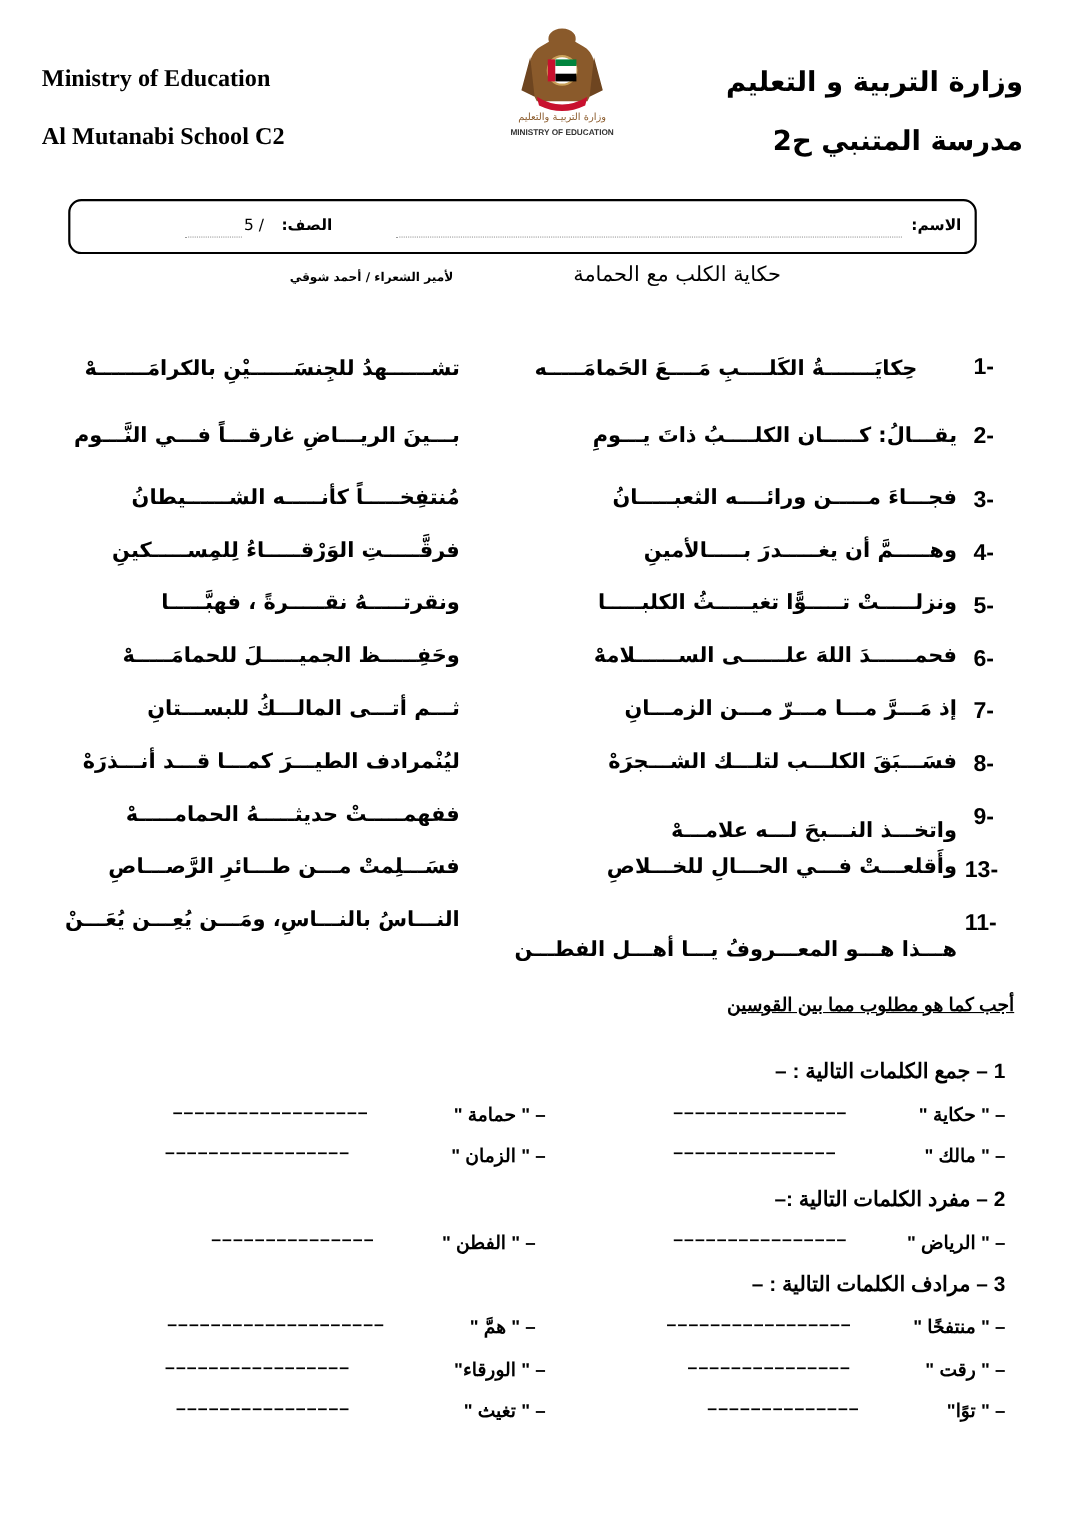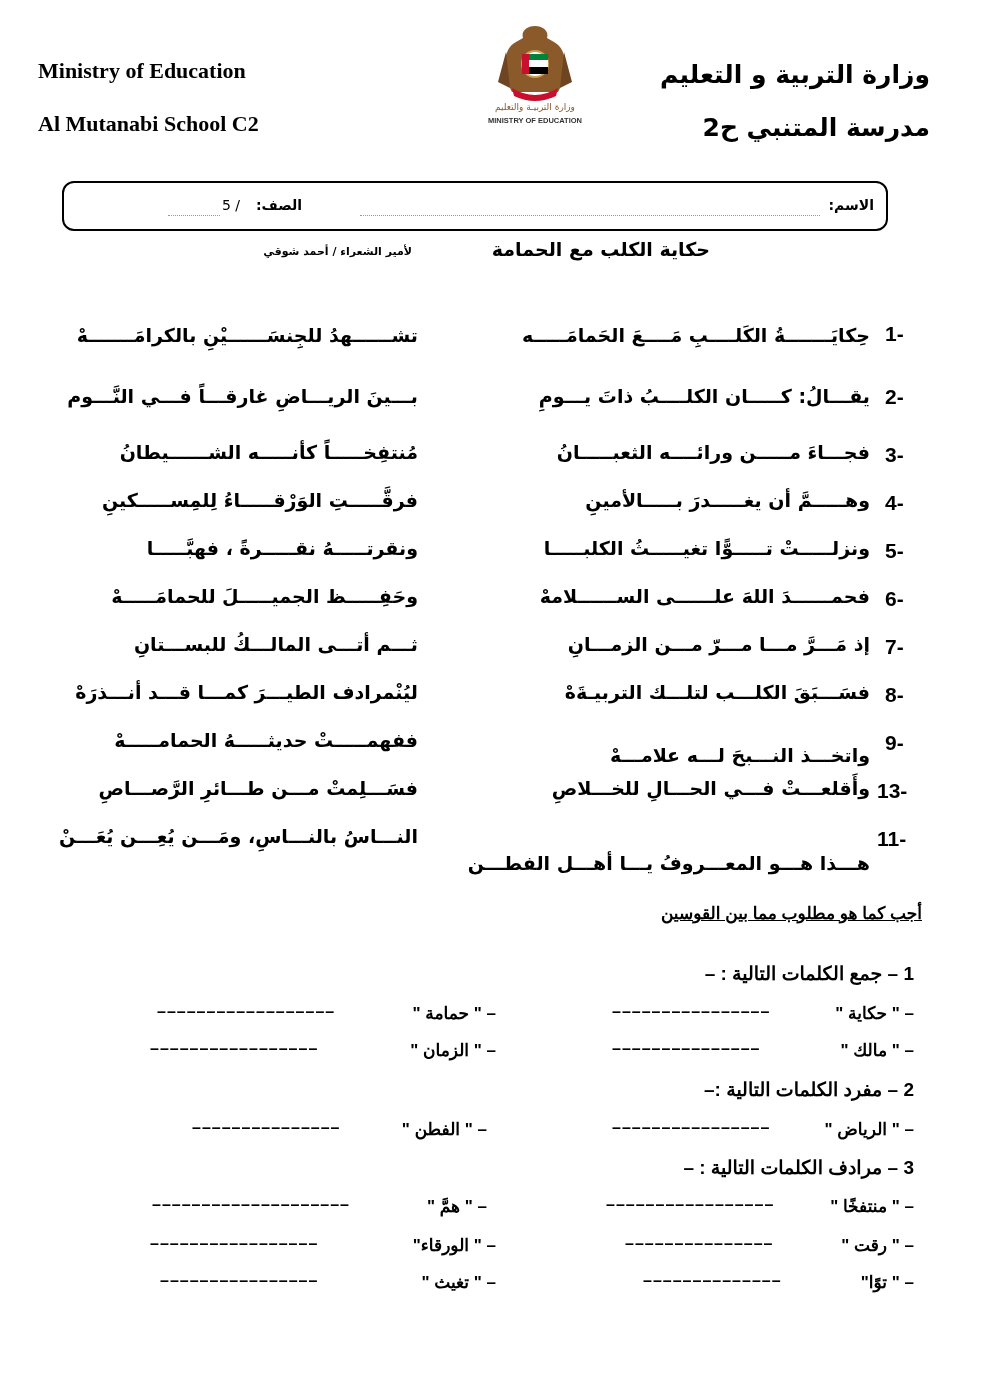--- a/index.html
+++ b/index.html
@@ -1,24 +1,24 @@
 <!DOCTYPE html>
 <html><head>
 <meta charset="utf-8">
 <style>
   html, body { margin: 0; padding: 0; background: #ffffff; }
   body { width: 992px; height: 1375px; position: relative; overflow: hidden; color: #000; font-family: "Liberation Sans", sans-serif; }
   .abs { position: absolute; }
   .en-head { font-family: "Liberation Serif", serif; font-weight: bold; font-size: 22px; left: 38px; }
   .ar-head { font-family: "DejaVu Sans", sans-serif; font-weight: bold; font-size: 25px; right: 62px; direction: rtl; text-align: right; }
-  .logo { left: 476px; top: 22px; width: 118px; height: 108px; }
+  .logo { left: 452px; top: 22px; width: 118px; height: 108px; }
   .info-box { left: 62px; top: 181px; width: 826px; height: 50px; border: 2.5px solid #000; border-radius: 12px; box-sizing: border-box; }
   .info-text { font-family: "DejaVu Sans", sans-serif; font-size: 14px; font-weight: bold; direction: rtl; }
   .dots { border-bottom: 1.5px dotted #999; height: 0; }
-  .title { font-family: "DejaVu Sans", sans-serif; font-weight: bold; font-size: 19px; direction: rtl; }
+  .title { font-family: "DejaVu Sans", sans-serif; font-weight: normal; font-size: 19px; direction: rtl; }
   .author { font-family: "DejaVu Sans", sans-serif; font-weight: bold; font-size: 11px; direction: rtl; }
   .verse-num { font-family: "Liberation Sans", sans-serif; font-weight: bold; font-size: 21px; direction: ltr; width: 45px; text-align: left; }
   .verse-a { font-family: "DejaVu Sans", sans-serif; font-weight: bold; font-size: 19px; direction: rtl; text-align: right; right: 122px; width: 420px; white-space: nowrap; }
   .verse-b { font-family: "DejaVu Sans", sans-serif; font-weight: bold; font-size: 19px; direction: rtl; text-align: right; right: 574px; width: 390px; white-space: nowrap; }
   .instr { font-family: "Liberation Sans", sans-serif; font-weight: bold; font-size: 17px; direction: rtl; text-decoration: underline; right: 70px; }
   .q-head { font-family: "Liberation Sans", sans-serif; font-weight: bold; font-size: 19px; direction: rtl; right: 78px; white-space: nowrap; }
   .q-item { font-family: "Liberation Sans", sans-serif; font-weight: bold; font-size: 17px; direction: rtl; white-space: nowrap; }
   .blank { font-family: "Liberation Sans", sans-serif; font-weight: bold; letter-spacing: 1px; }
 </style>
 </head>
@@ -50,21 +50,21 @@
   <div class="abs info-text" style="right:584px; top:14px;">الصف:</div>
   <div class="abs" style="right:646px; top:14px; font-family:'DejaVu Sans',sans-serif; font-size:14px;">5 /</div>
   <div class="abs dots" style="left:104px; top:32px; width:52px;"></div>
 </div>
 
 <div class="abs title" style="right:282px; top:238px;">حكاية الكلب مع الحمامة</div>
 <div class="abs author" style="right:580px; top:245px;">لأمير الشعراء / أحمد شوقي</div>
 
 <div>
   <div class="abs verse-num" style="left:885px; top:322px;">1-</div>
-  <div class="abs verse-a" style="top:324px;">حِكايَـــــــةُ الكَلــــبِ مَــــعَ الحَمامَـــــه</div>
+  <div class="abs verse-a" style="top:324px;text-align:center;">حِكايَـــــــةُ الكَلــــبِ مَــــعَ الحَمامَـــــه</div>
   <div class="abs verse-b" style="top:324px;">تشــــــهدُ للجِنسَــــــيْنِ بالكرامَـــــــهْ</div>
 
   <div class="abs verse-num" style="left:885px; top:385px;">2-</div>
   <div class="abs verse-a" style="top:385px;">يقـــالُ: كـــــان الكلــــبُ ذاتَ يـــومِ</div>
   <div class="abs verse-b" style="top:385px;">بـــينَ الريـــاضِ غارقـــاً فـــي النَّـــوم</div>
 
   <div class="abs verse-num" style="left:885px; top:443px;">3-</div>
   <div class="abs verse-a" style="top:441px;">فجـــاءَ مـــــن ورائــــه الثعبـــــانُ</div>
   <div class="abs verse-b" style="top:441px;">مُنتفِخـــــاً كأنـــــه الشــــــيطانُ</div>
 
@@ -78,21 +78,21 @@
 
   <div class="abs verse-num" style="left:885px; top:587px;">6-</div>
   <div class="abs verse-a" style="top:585px;">فحمــــــدَ اللهَ علــــــى الســــــلامهْ</div>
   <div class="abs verse-b" style="top:585px;">وحَفِـــــظ الجميـــــلَ للحمامَـــــهْ</div>
 
   <div class="abs verse-num" style="left:885px; top:635px;">7-</div>
   <div class="abs verse-a" style="top:633px;">إذ مَـــرَّ مـــا مـــرّ مـــن الزمـــانِ</div>
   <div class="abs verse-b" style="top:633px;">ثـــم أتـــى المالـــكُ للبســـتانِ</div>
 
   <div class="abs verse-num" style="left:885px; top:683px;">8-</div>
-  <div class="abs verse-a" style="top:681px;">فسَـــبَقَ الكلـــب لتلـــك التربيـةَهْ</div>
+  <div class="abs verse-a" style="top:681px;">فسَـــبَقَ الكلـــب لتلـــك الشـــجرَهْ</div>
   <div class="abs verse-b" style="top:681px;">ليُنْمرادف الطيـــرَ كمـــا قـــد أنـــذرَهْ</div>
 
   <div class="abs verse-num" style="left:885px; top:731px;">9-</div>
   <div class="abs verse-a" style="top:729px;margin-top:15px;">واتخـــذ النـــبحَ لـــه علامـــهْ</div>
   <div class="abs verse-b" style="top:729px;">ففهمـــــتْ حديثـــــهُ الحمامـــــهْ</div>
 
   <div class="abs verse-num" style="left:877px; top:779px;">13-</div>
   <div class="abs verse-a" style="top:777px;">وأَقلعـــتْ فـــي الحـــالِ للخـــلاصِ</div>
   <div class="abs verse-b" style="top:777px;">فسَـــلِمتْ مـــن طـــائرِ الرَّصـــاصِ</div>
 

